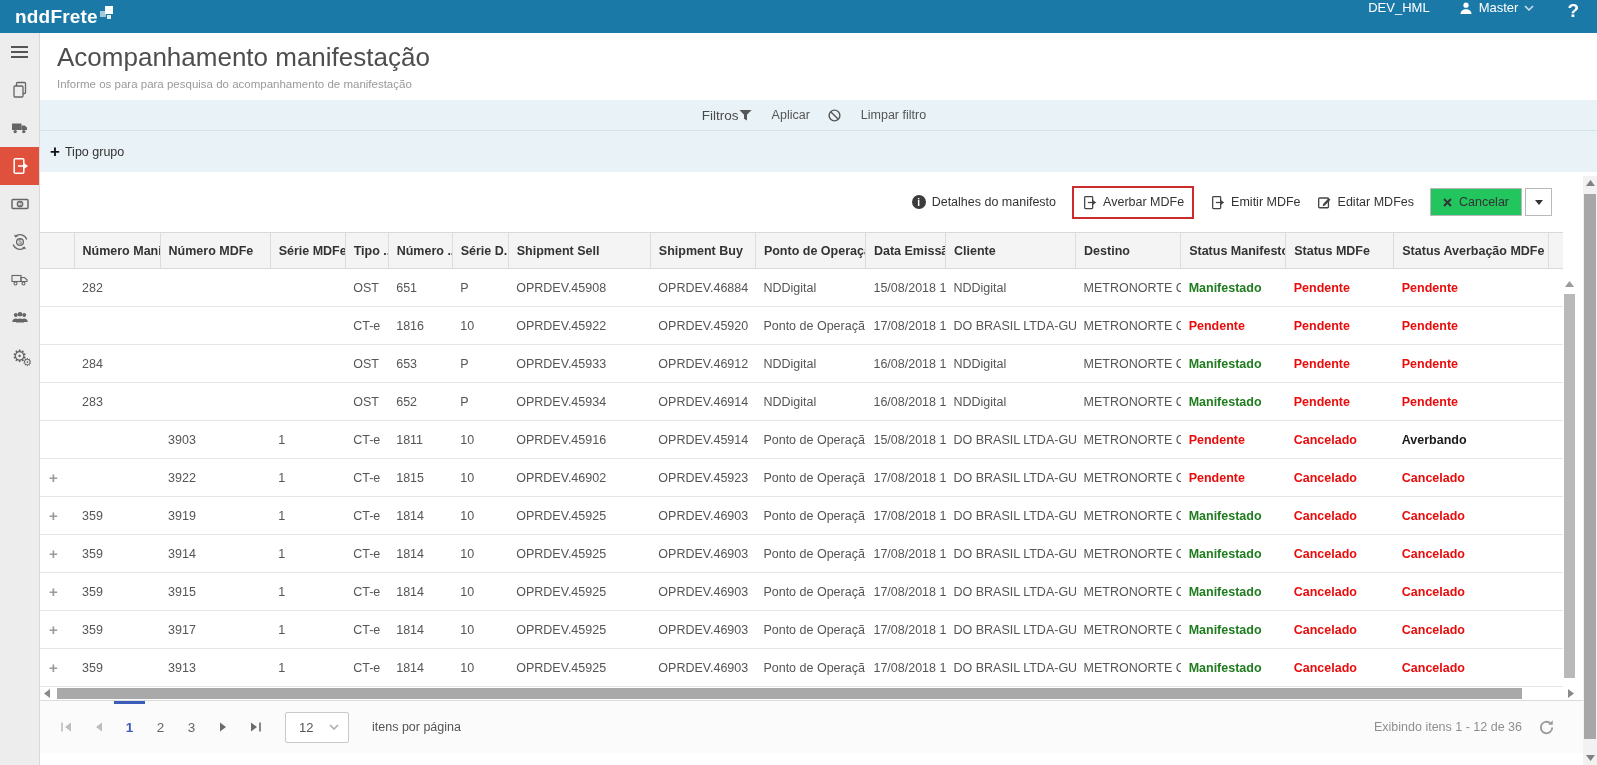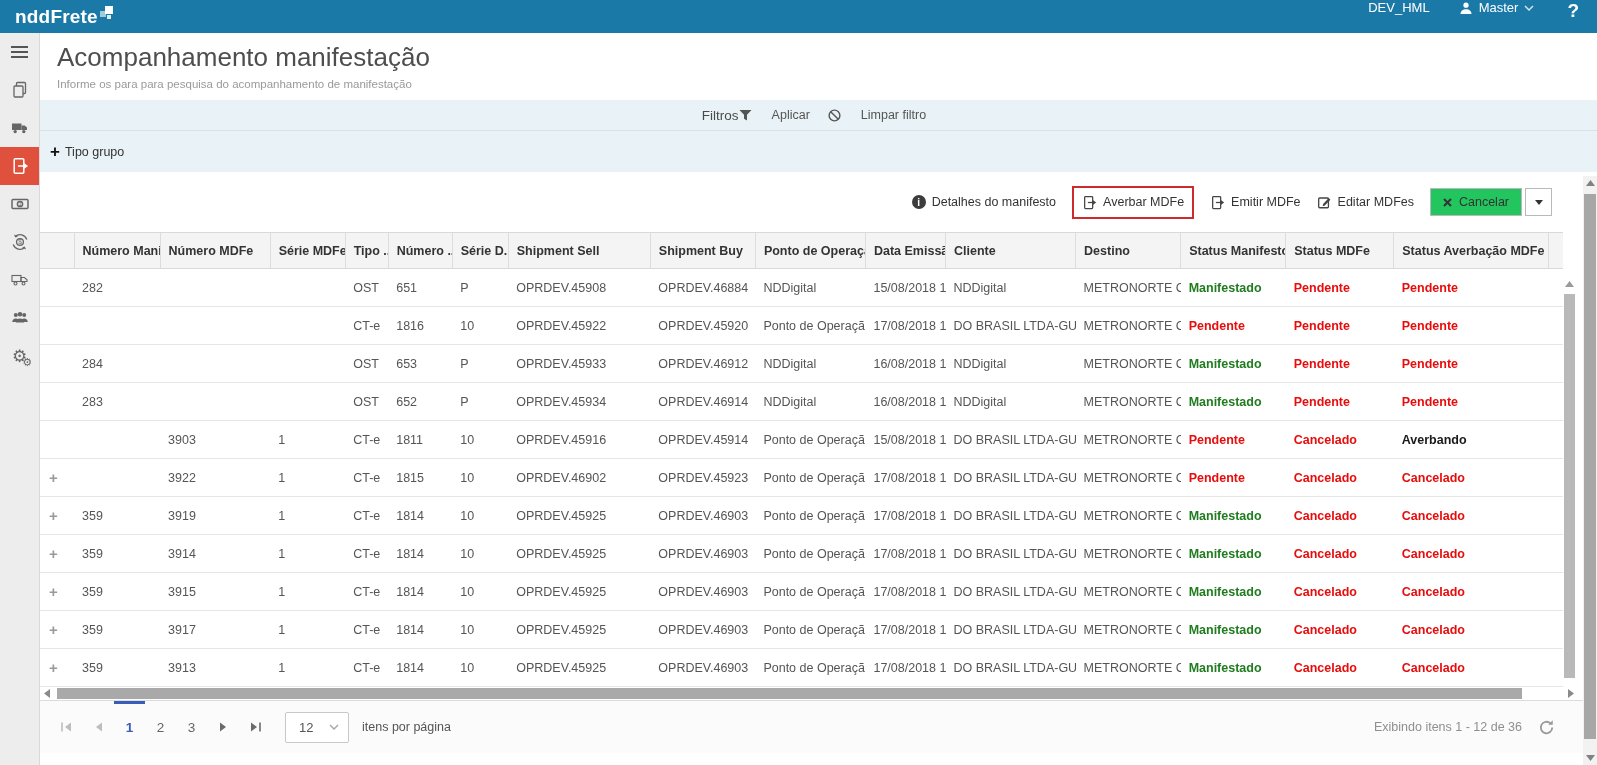--- a/index.html
+++ b/index.html
@@ -94,21 +94,21 @@
   .pg-nav.dis { color:#bdbdbd; } .pg-nav.en { color:#6b6b6b; }
   .pg-pages { display:flex; align-items:stretch; }
   .pg-num { min-width:31px; display:flex; align-items:center; justify-content:center; font-size:13.5px;
             color:#666; cursor:pointer; position:relative; }
   .pg-num.active { color:var(--active-page,#3a5dba); font-weight:700; }
   .pg-num.active::before { content:""; position:absolute; top:0; left:0; right:0; height:3px;
             background:var(--active-page,#3a5dba); }
   .pg-size { align-self:center; margin-left:14px; width:64px; height:31px; border:1px solid #c9c9c9;
              background:#fff; border-radius:2px; display:flex; align-items:center;
              justify-content:space-between; padding:0 9px 0 13px; font-size:13px; color:#555; cursor:pointer; }
-  .pg-size-label { align-self:center; margin-left:13px; font-size:12.5px; color:#555; }
+  .pg-size-label { align-self:center; margin-left:23px; font-size:12.5px; color:#555; }
   .pager-right { display:flex; align-items:center; gap:16px; padding-right:28px; }
   .pg-summary { font-size:12.5px; color:#8f8f8f; }
   .refresh { cursor:pointer; }
 
   
   .page-scrollbar { position:absolute; right:0; top:143px; bottom:0; width:14px; background:#f2f2f2; }
   .ps-arrow { height:14px; display:flex; align-items:center; justify-content:center; color:#818181; cursor:pointer; }
   .ps-thumb { position:absolute; top:18px; left:1px; width:12px; height:545px; background:#a7a7a7; cursor:pointer; }
   .ps-down { position:absolute; bottom:0; left:0; right:0; }
 </style>

